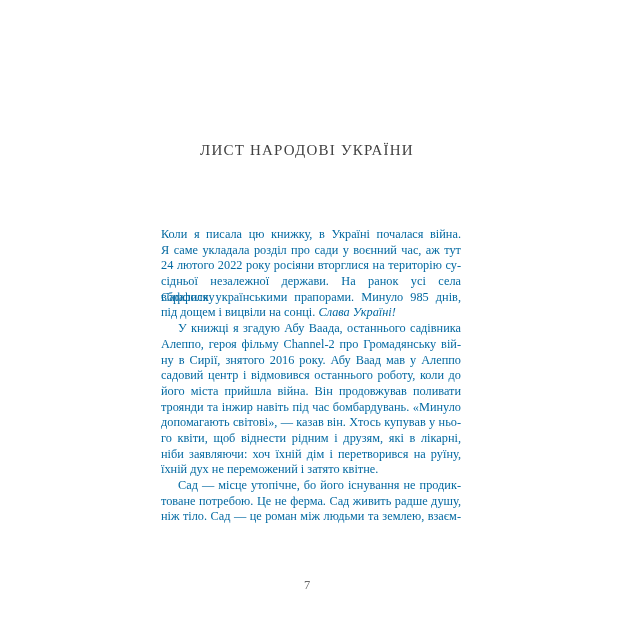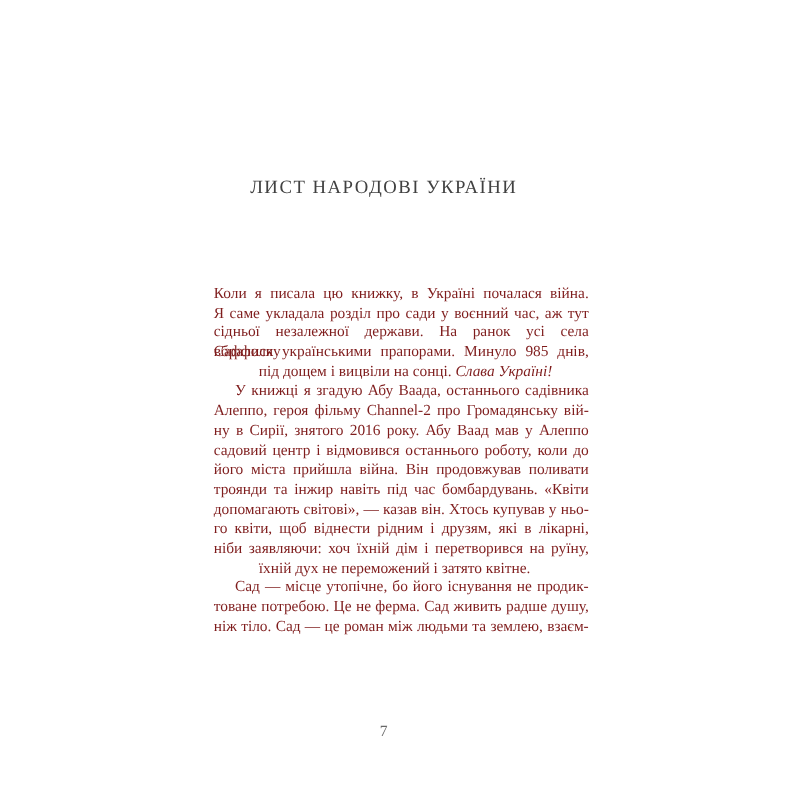--- a/index.html
+++ b/index.html
@@ -26,36 +26,35 @@
     top: 142px;
     width: 300px;
     text-align: center;
     font-size: 15px;
     letter-spacing: 1.2px;
     color: #414141;
     font-weight: 400;
   }
   .body-text {
     position: absolute;
-    left: 171px;
+    left: 161px;
     top: 227px;
     width: 300px;
     font-size: 12.3px;
     line-height: 15.7px;
-    color: #7f1d1d;
+    color: #0369a1;
   }
   .line {
     text-align: justify;
     text-align-last: justify;
     height: 15.7px;
     overflow: visible;
   }
   .line.last {
     text-align-last: left;
-    margin-left: 36px;
   }
   .line.indent {
     text-indent: 17px;
   }
   .line .italic {
     font-style: italic;
   }
   .page-number {
     position: absolute;
     left: 157px;
@@ -68,29 +67,30 @@
 </style>
 </head>
 <body>
 
 <div class="page">
   <div class="chapter-title">ЛИСТ НАРОДОВІ УКРАЇНИ</div>
 
   <div class="body-text" id="body-text">
       <div class="line"><span>Коли я писала цю книжку, в Україні почалася війна.</span></div>
       <div class="line"><span>Я саме укладала розділ про сади у воєнний час, аж тут</span></div>
+      <div class="line"><span>24 лютого 2022 року росіяни вторглися на територію су-</span></div>
       <div class="line"><span>сідньої незалежної держави. На ранок усі села Саффолку</span></div>
       <div class="line"><span>вбралися українськими прапорами. Минуло 985 днів,</span></div>
       <div class="line last"><span>під дощем і вицвіли на сонці. </span><span class="italic">Слава Україні!</span></div>
       <div class="line indent"><span>У книжці я згадую Абу Ваада, останнього садівника</span></div>
       <div class="line"><span>Алеппо, героя фільму Channel-2 про Громадянську вій-</span></div>
       <div class="line"><span>ну в Сирії, знятого 2016 року. Абу Ваад мав у Алеппо</span></div>
       <div class="line"><span>садовий центр і відмовився останнього роботу, коли до</span></div>
       <div class="line"><span>його міста прийшла війна. Він продовжував поливати</span></div>
-      <div class="line"><span>троянди та інжир навіть під час бомбардувань. «Квіти</span></div>
+      <div class="line"><span>троянди та інжир навіть під час бомбардувань. «Минуло</span></div>
       <div class="line"><span>допомагають світові», — казав він. Хтось купував у ньо-</span></div>
       <div class="line"><span>го квіти, щоб віднести рідним і друзям, які в лікарні,</span></div>
       <div class="line"><span>ніби заявляючи: хоч їхній дім і перетворився на руїну,</span></div>
       <div class="line last"><span>їхній дух не переможений і затято квітне.</span></div>
       <div class="line indent"><span>Сад — місце утопічне, бо його існування не продик-</span></div>
       <div class="line"><span>товане потребою. Це не ферма. Сад живить радше душу,</span></div>
       <div class="line"><span>ніж тіло. Сад — це роман між людьми та землею, взаєм-</span></div>
     </div>
 
   <div class="page-number">7</div>

